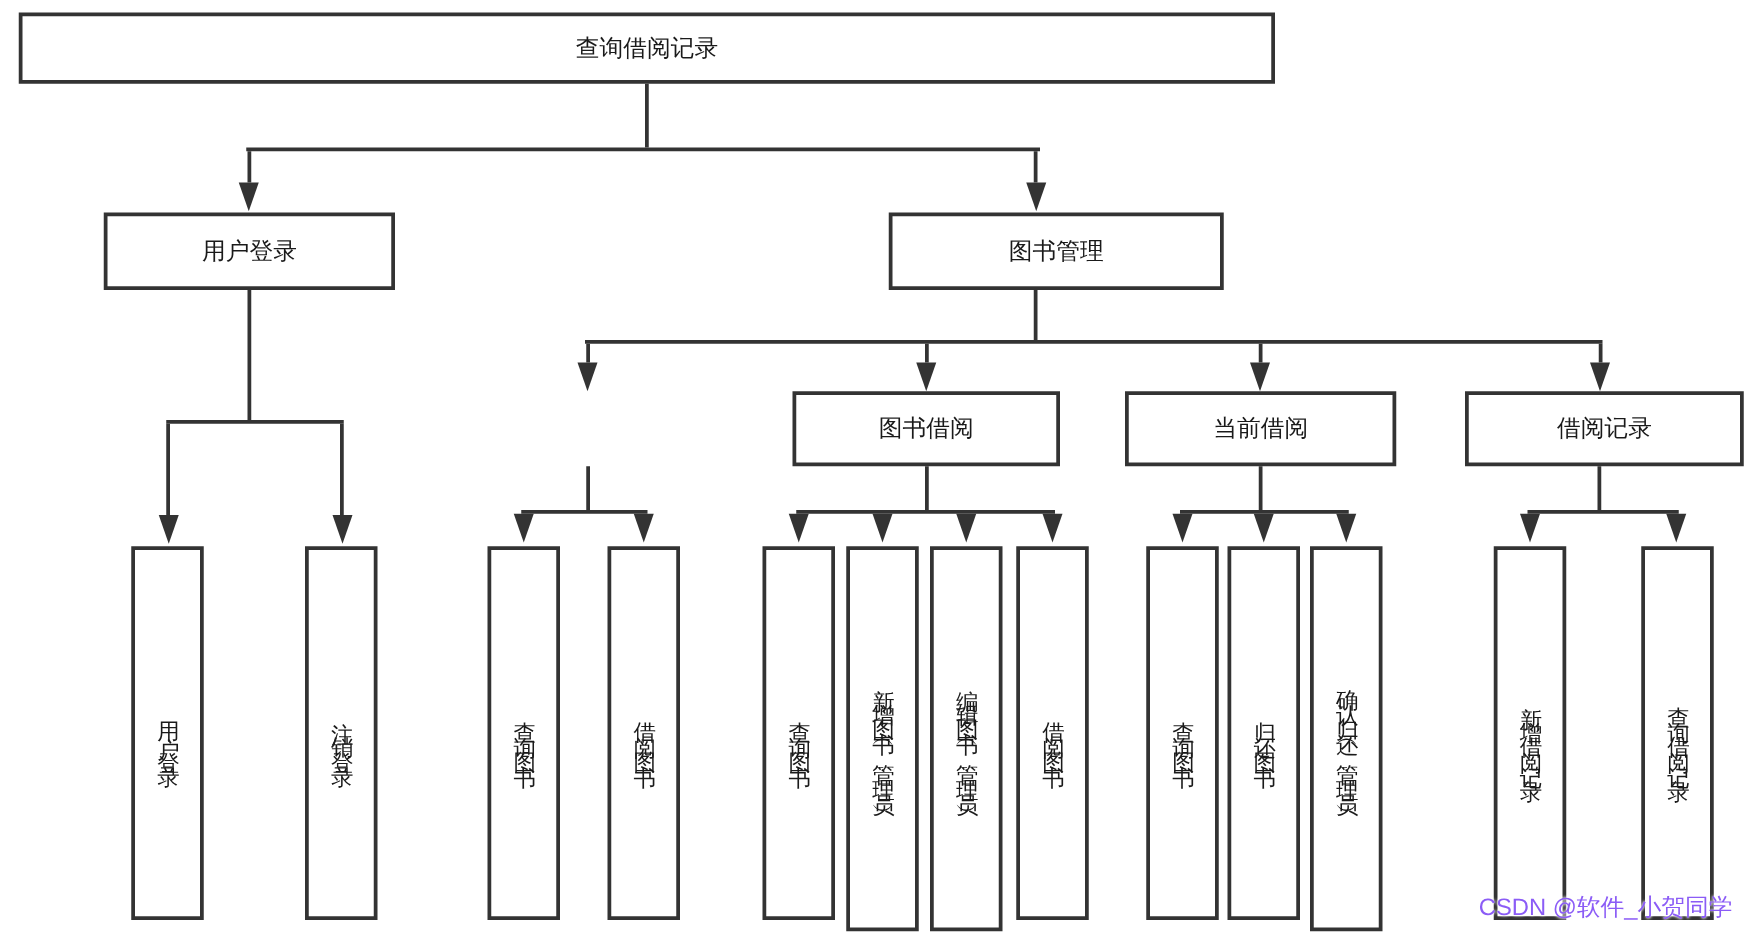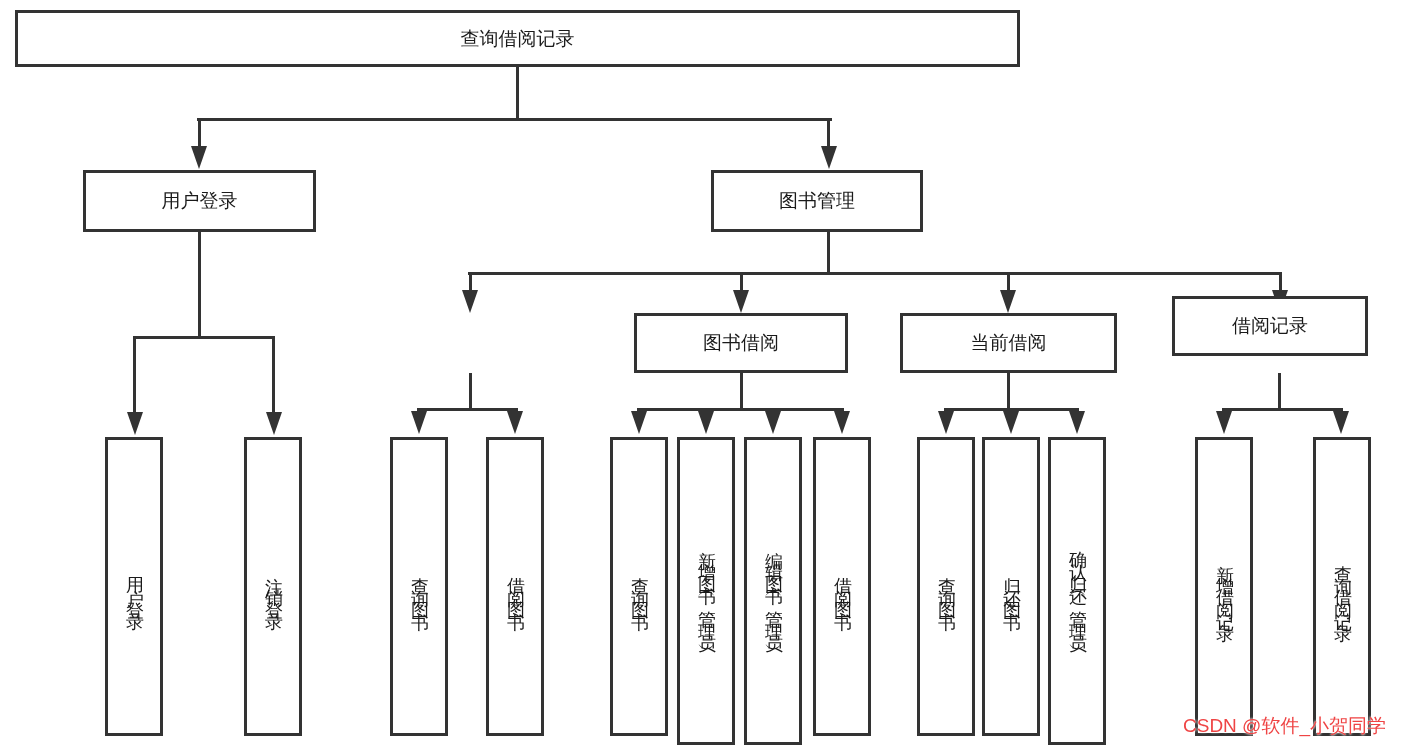--- a/index.html
+++ b/index.html
@@ -10,21 +10,21 @@
          display:flex; align-items:center; justify-content:center; color:#1a1a1a; }
   .box-h { font-size:19px; }
   .label-h { white-space:nowrap; }
   .vtext { writing-mode:vertical-rl; text-orientation:mixed; font-size:18px;
            letter-spacing:12px; line-height:1.1; }
   .vline, .hline { position:absolute; background:#333333; }
   .arrow { position:absolute; width:0; height:0;
            border-left:8px solid transparent; border-right:8px solid transparent;
            border-top:23px solid #333333; }
   .watermark { position:absolute; left:1183px; top:713px; font-size:19px;
-               color:#ef4444; white-space:nowrap;
+               color:#8b5cf6; white-space:nowrap;
                text-shadow:0 0 3px #ffffff, 0 0 2px #ffffff; }
 </style>
 </head>
 <body>
 
 <div class="canvas">
 
   <div class="box box-h" style="left:15px;top:10px;width:1005px;height:57px">
     <span class="label-h">查询借阅记录</span>
   </div>
@@ -32,21 +32,21 @@
   <div class="vline" style="left:516px;top:67px;width:3px;height:51px"></div>
   <div class="hline" style="left:197px;top:118px;width:635px;height:3px"></div>
   <div class="vline" style="left:198px;top:121px;width:3px;height:25px"></div>
   <div class="arrow" style="left:191px;top:146px"></div>
   <div class="vline" style="left:827px;top:121px;width:3px;height:25px"></div>
   <div class="arrow" style="left:821px;top:146px"></div>
 
   <div class="box box-h" style="left:83px;top:170px;width:233px;height:62px">
     <span class="label-h">用户登录</span>
   </div>
-  <div class="box box-h" style="left:711px;top:170px;width:212px;height:62px">
+  <div class="box box-h" style="left:711px;top:170px;width:268px;height:62px">
     <span class="label-h">图书管理</span>
   </div>
 
   <div class="vline" style="left:198px;top:232px;width:3px;height:104px"></div>
   <div class="hline" style="left:133px;top:336px;width:142px;height:3px"></div>
   <div class="vline" style="left:133px;top:339px;width:3px;height:73px"></div>
   <div class="vline" style="left:272px;top:339px;width:3px;height:73px"></div>
   <div class="arrow" style="left:127px;top:412px"></div>
   <div class="arrow" style="left:266px;top:412px"></div>
 
@@ -60,21 +60,21 @@
   <div class="arrow" style="left:733px;top:290px"></div>
   <div class="arrow" style="left:1000px;top:290px"></div>
   <div class="arrow" style="left:1272px;top:290px"></div>
 
   <div class="box box-h" style="left:900px;top:313px;width:217px;height:60px">
     <span class="label-h">当前借阅</span>
   </div>
   <div class="box box-h" style="left:634px;top:313px;width:214px;height:60px">
     <span class="label-h">图书借阅</span>
   </div>
-  <div class="box box-h" style="left:1172px;top:296px;width:196px;height:60px">
+  <div class="box box-h" style="left:1172px;top:313px;width:223px;height:60px">
     <span class="label-h">借阅记录</span>
   </div>
 
   <div class="vline" style="left:469px;top:373px;width:3px;height:35px"></div>
   <div class="hline" style="left:417px;top:408px;width:101px;height:3px"></div>
   <div class="arrow" style="left:411px;top:411px"></div>
   <div class="arrow" style="left:507px;top:411px"></div>
 
   <div class="vline" style="left:740px;top:373px;width:3px;height:35px"></div>
   <div class="hline" style="left:637px;top:408px;width:207px;height:3px"></div>

